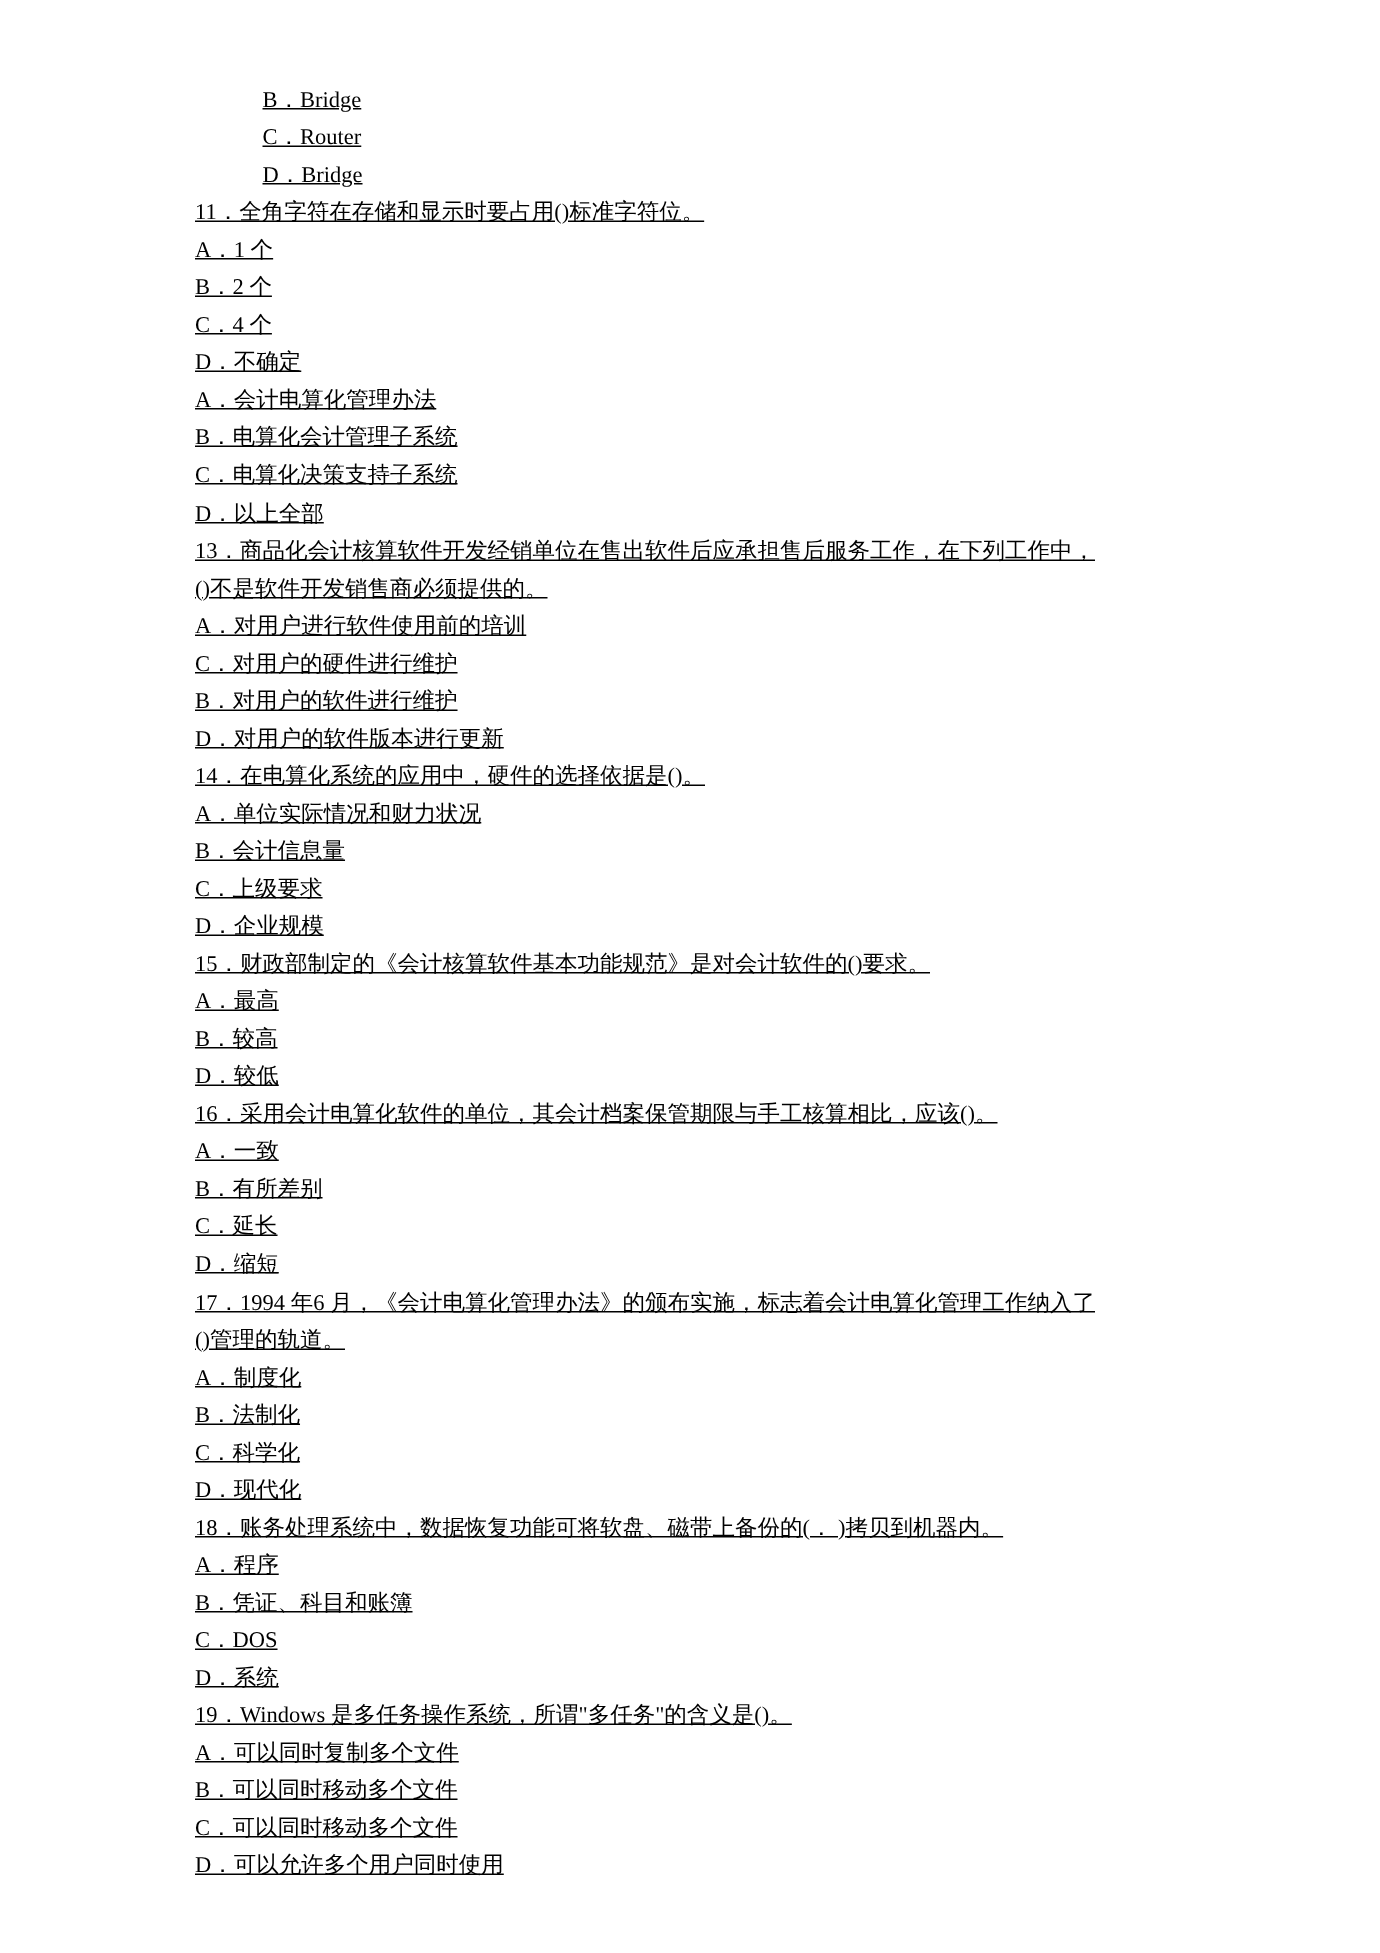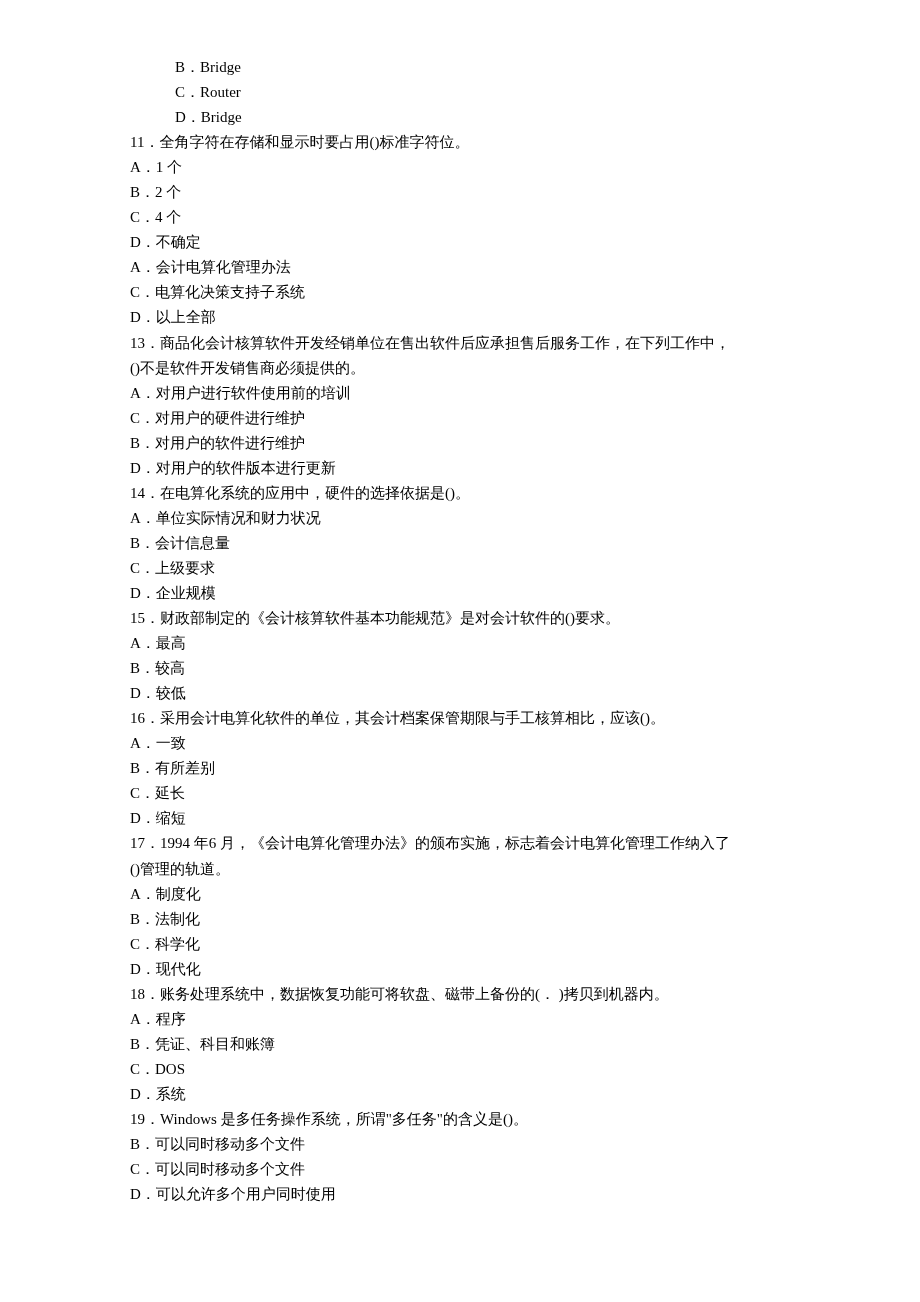--- a/index.html
+++ b/index.html
@@ -10,35 +10,37 @@
       color: #000;
       background: #fff;
       width: 920px;
       padding: 55px 130px 50px 130px;
     }
     .indent {
       padding-left: 45px;
     }
     .line {
       display: block;
+      text-decoration: underline;
     }
   </style>
 </head>
 <body>
 
 <div id="content">
     <span class="line indent">B．Bridge</span>
     <span class="line indent">C．Router</span>
     <span class="line indent">D．Bridge</span>
     <span class="line">11．全角字符在存储和显示时要占用()标准字符位。</span>
     <span class="line">A．1 个</span>
     <span class="line">B．2 个</span>
     <span class="line">C．4 个</span>
     <span class="line">D．不确定</span>
     <span class="line">A．会计电算化管理办法</span>
+    <span class="line">B．电算化会计管理子系统</span>
     <span class="line">C．电算化决策支持子系统</span>
     <span class="line">D．以上全部</span>
     <span class="line">13．商品化会计核算软件开发经销单位在售出软件后应承担售后服务工作，在下列工作中，</span>
     <span class="line">()不是软件开发销售商必须提供的。</span>
     <span class="line">A．对用户进行软件使用前的培训</span>
     <span class="line">C．对用户的硬件进行维护</span>
     <span class="line">B．对用户的软件进行维护</span>
     <span class="line">D．对用户的软件版本进行更新</span>
     <span class="line">14．在电算化系统的应用中，硬件的选择依据是()。</span>
     <span class="line">A．单位实际情况和财力状况</span>
@@ -59,16 +61,17 @@
     <span class="line">A．制度化</span>
     <span class="line">B．法制化</span>
     <span class="line">C．科学化</span>
     <span class="line">D．现代化</span>
     <span class="line">18．账务处理系统中，数据恢复功能可将软盘、磁带上备份的(． )拷贝到机器内。</span>
     <span class="line">A．程序</span>
     <span class="line">B．凭证、科目和账簿</span>
     <span class="line">C．DOS</span>
     <span class="line">D．系统</span>
     <span class="line">19．Windows 是多任务操作系统，所谓"多任务"的含义是()。</span>
+    <span class="line">A．可以同时复制多个文件</span>
     <span class="line">B．可以同时移动多个文件</span>
     <span class="line">C．可以同时移动多个文件</span>
     <span class="line">D．可以允许多个用户同时使用</span>
   </div>
 
 </body></html>

